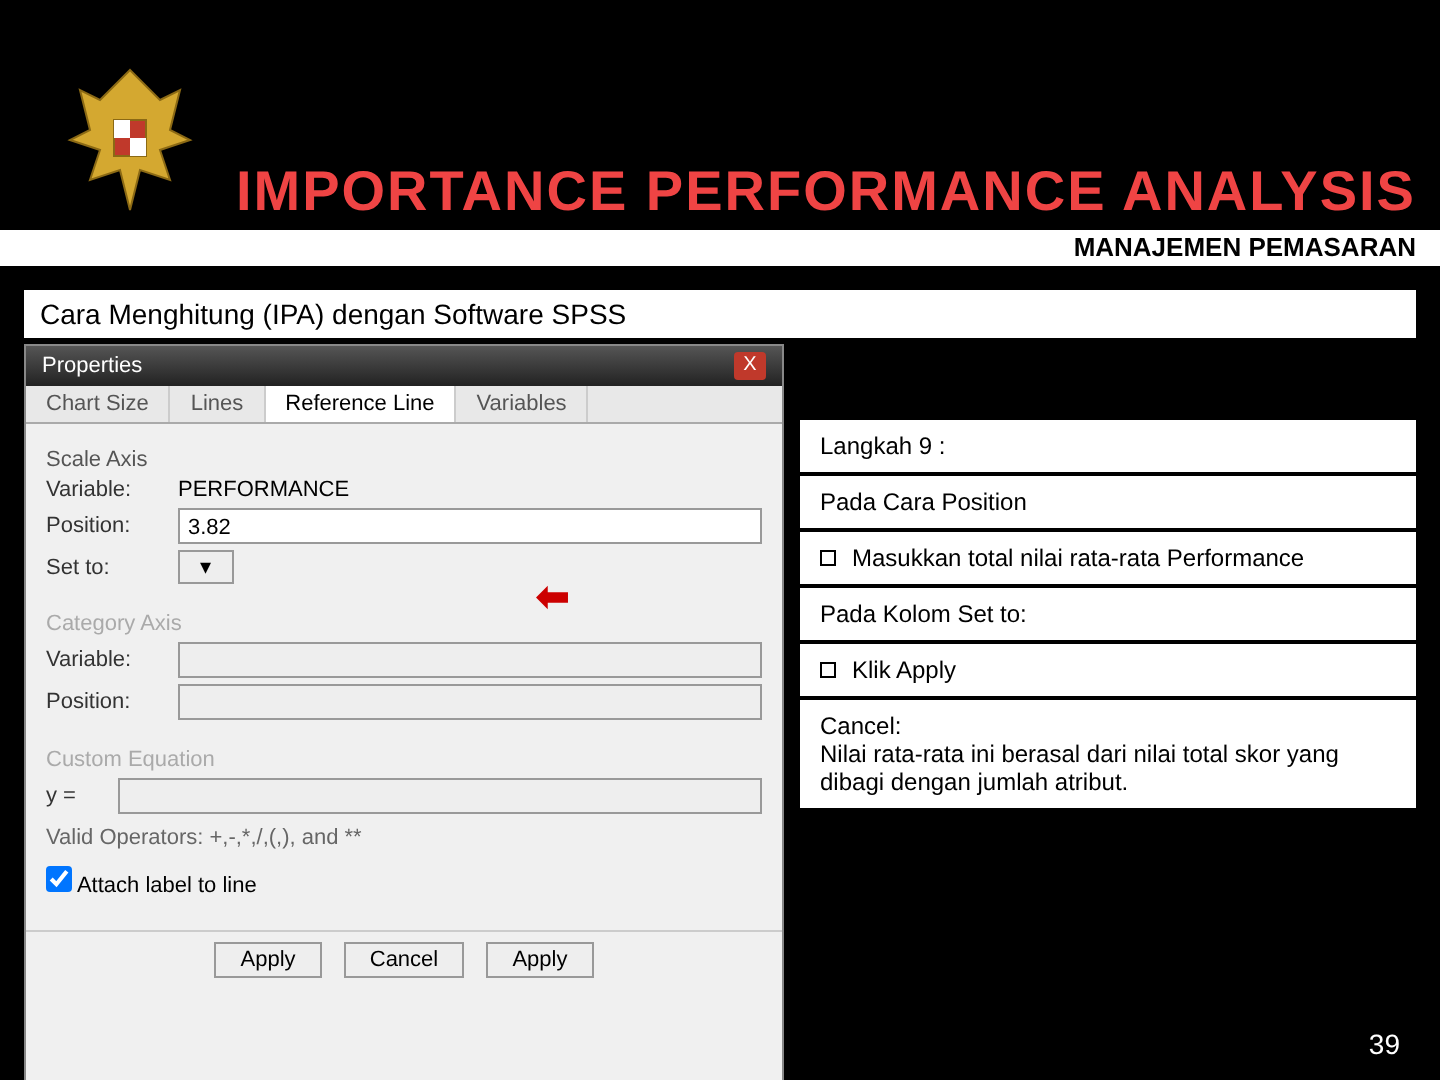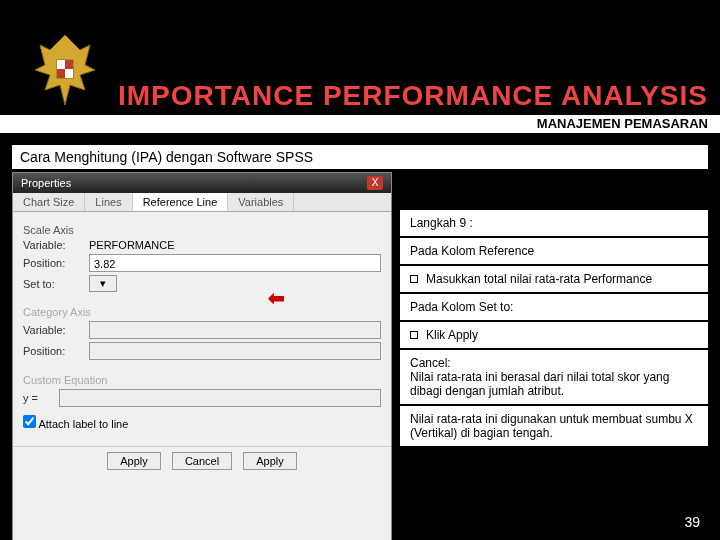--- a/index.html
+++ b/index.html
@@ -84,44 +84,44 @@
     <div class="row disabled">
       <span class="lbl">Position:</span>
       <span class="fld" style="background:#eee"></span>
     </div>
 
     <div class="grp disabled" style="margin-top:14px">Custom Equation</div>
     <div class="row disabled">
       <span class="lbl" style="width:30px">y =</span>
       <span class="fld" style="background:#eee"></span>
     </div>
+    <div class="ops">Valid Operators: +,-,*,/,(,), and **</div>
     <div class="chk">
       <input type="checkbox" checked="" style="">
       <span>Attach label to line</span>
     </div>
   </div>
   <div class="btns">
     <span class="btn-sm">Apply</span>
     <span class="btn-sm">Cancel</span>
     <span class="btn-sm">Apply</span>
   </div>
 </div>
 
 <div class="instructions">
   <div class="ibox">Langkah 9 :</div>
-  <div class="ibox">Pada Kolom Reference</div>
+  <div class="ibox">Pada Cara Position</div>
   <div class="ibox bullet">
     <span class="sq"></span>
     <span>Masukkan total nilai rata-rata  Performance</span>
   </div>
   <div class="ibox">Pada Kolom Set to:</div>
   <div class="ibox bullet">
     <span class="sq"></span>
     <span>Klik Apply</span>
   </div>
   <div class="ibox">
     <span>Cancel:</span><br>
     <span>Nilai rata-rata ini berasal dari nilai total skor yang dibagi dengan jumlah atribut.</span>
   </div>
-  <div class="ibox">Nilai rata-rata ini digunakan untuk membuat sumbu X (Vertikal) di bagian tengah.</div>
 </div>
 
 <div class="pagenum">39</div>
 
 </body></html>

